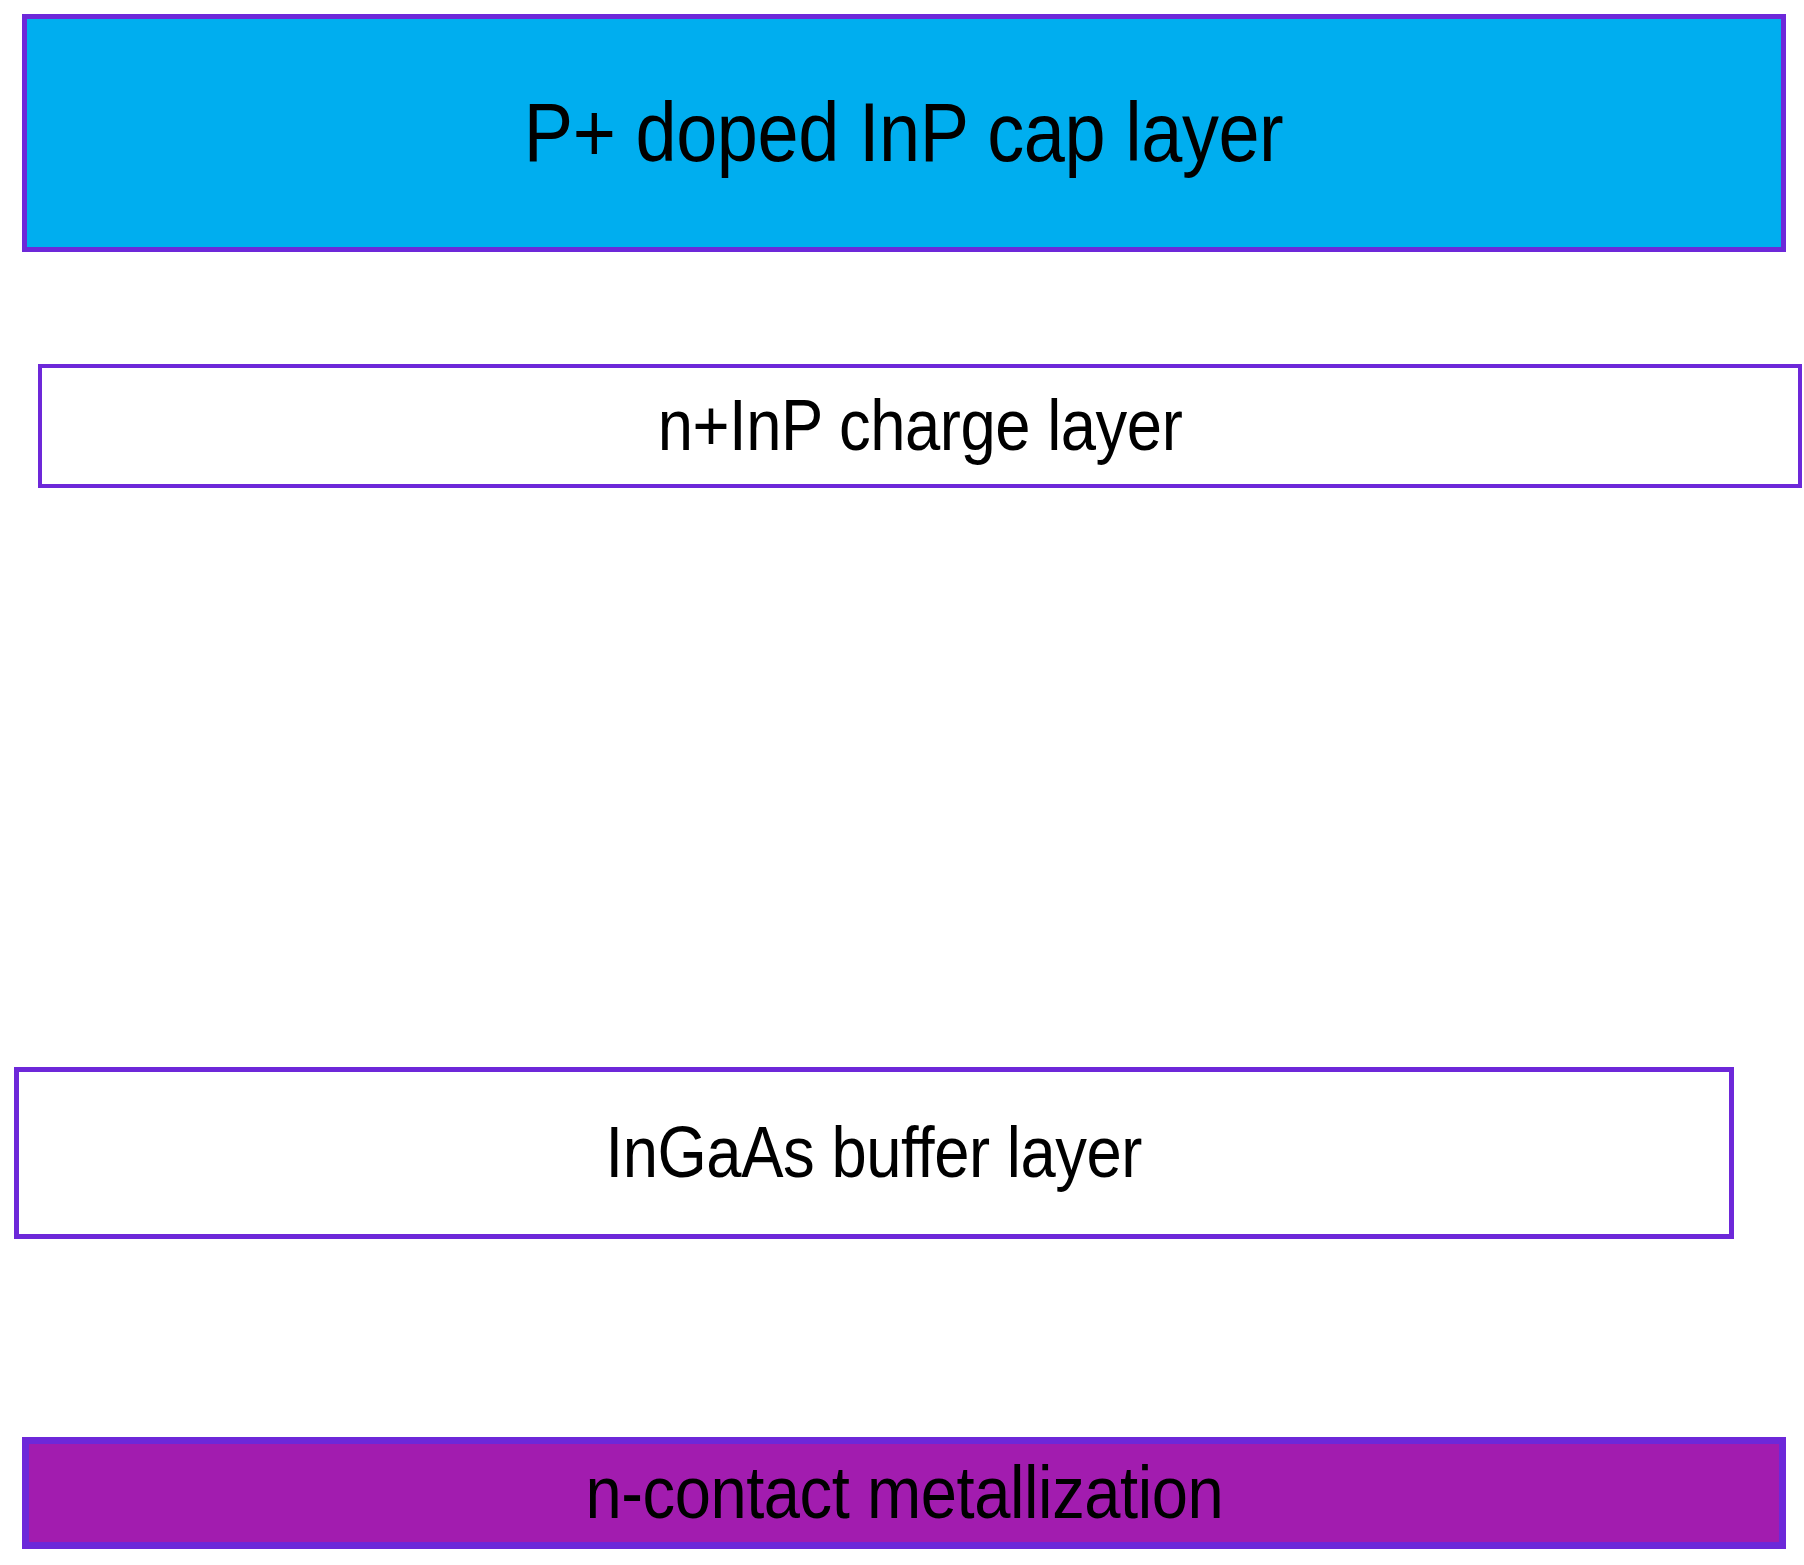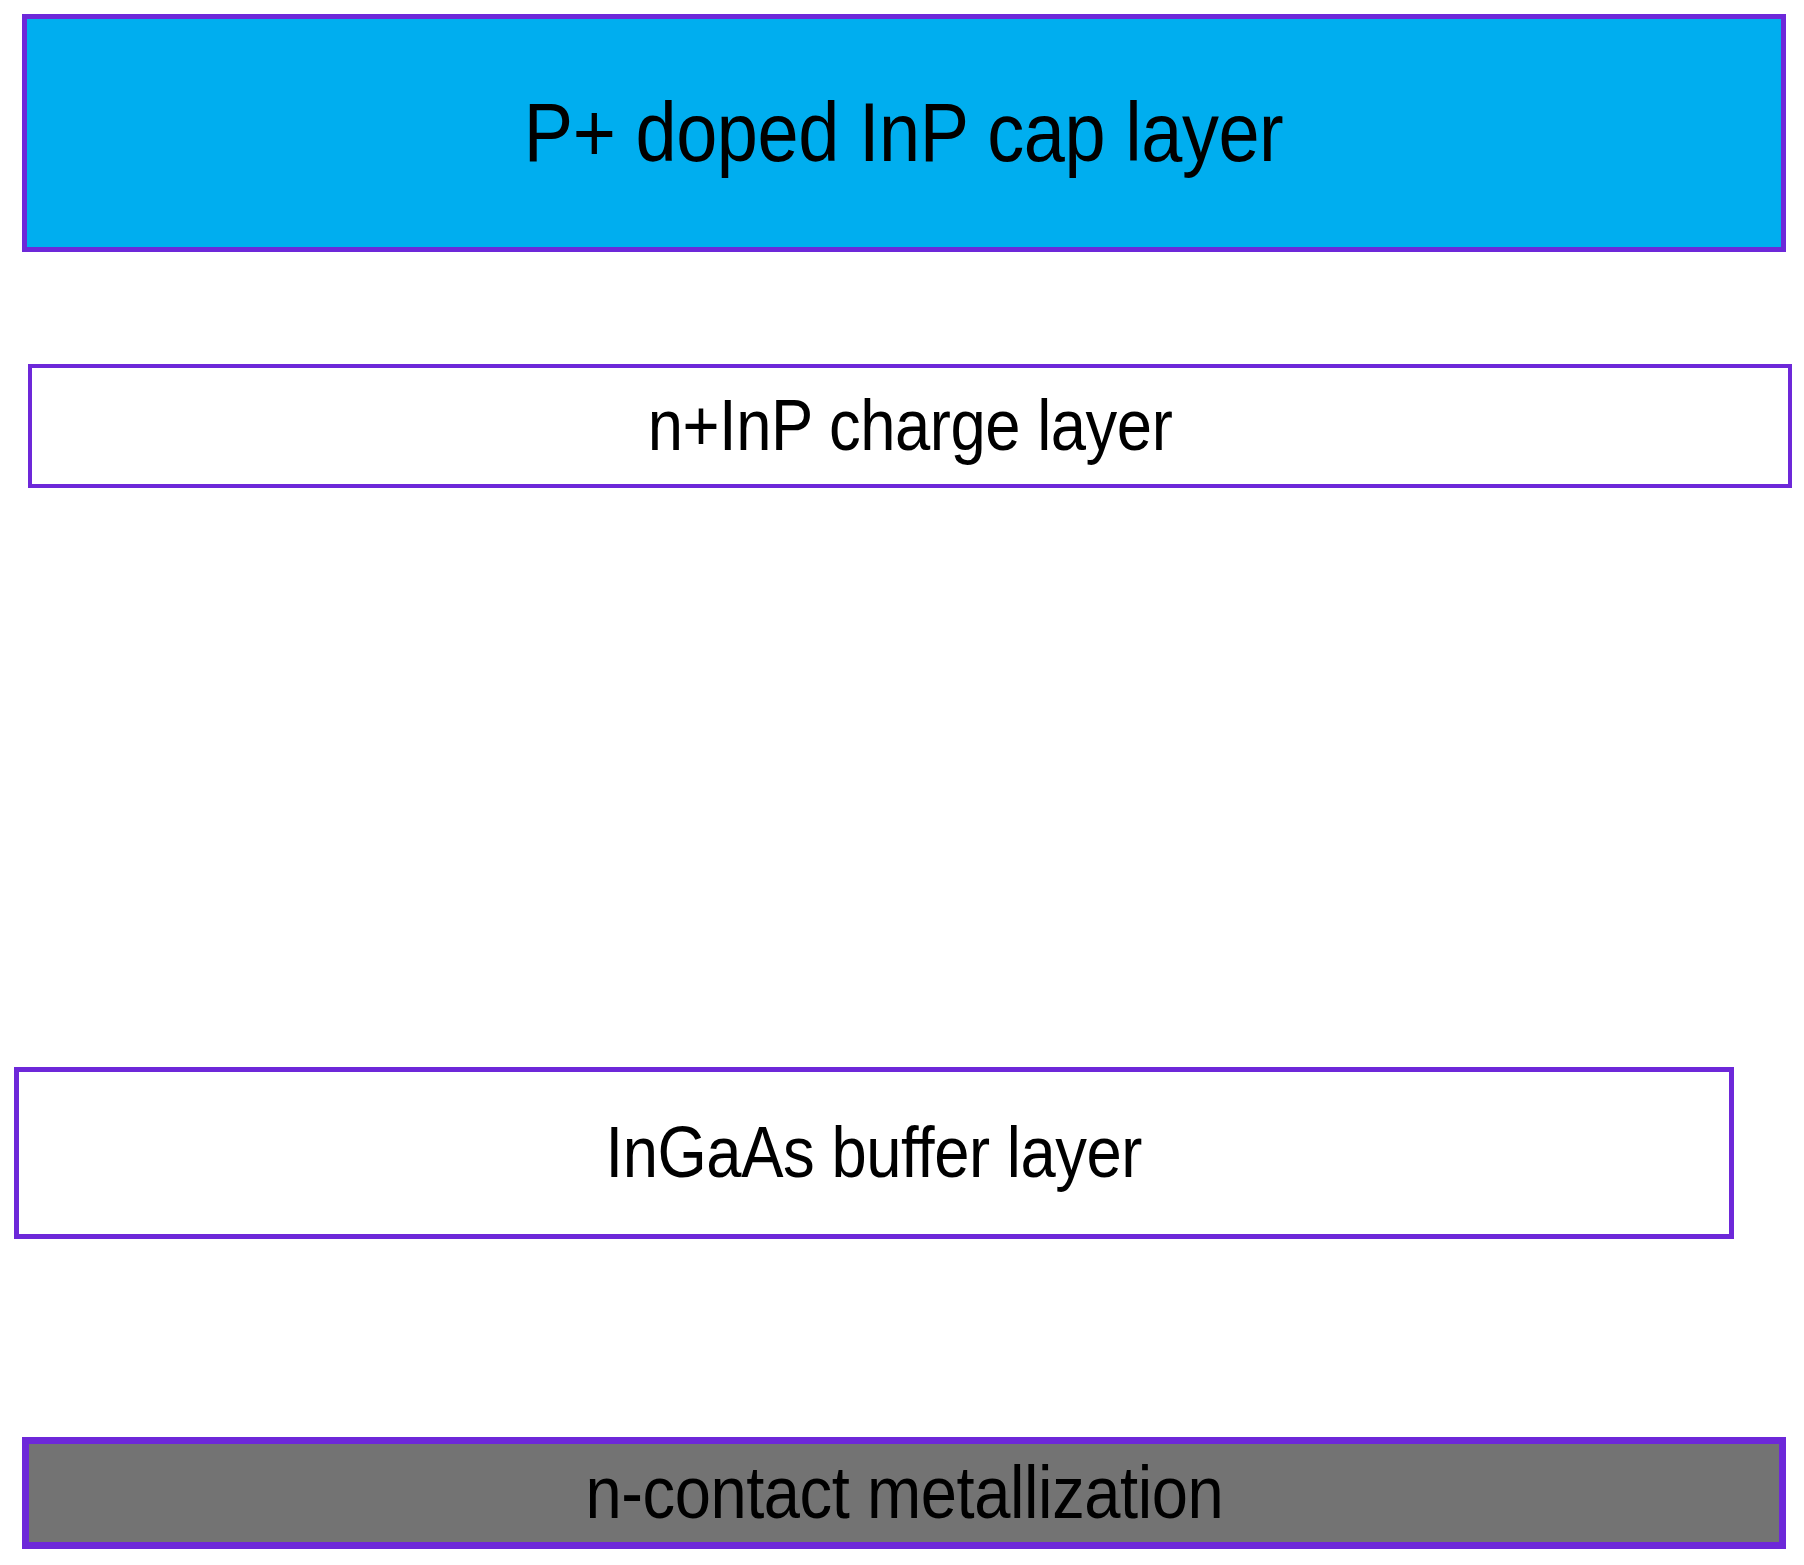--- a/index.html
+++ b/index.html
@@ -67,21 +67,21 @@
     background: #FD0100;
     border-width: 9px;
   }
   #layer-multiplication .layer-label {
     font-size: 74px;
     color: #ffffff;
   }
   #layer-multiplication .em-bold { font-weight: 700; }
 
   #layer-charge {
-    left: 28px;
+    left: 38px;
     top: 364px;
     width: 1764px;
     height: 124px;
     border-width: 4px;
   }
   #layer-charge .layer-label { font-size: 72px; }
 
   #layer-grading {
     left: 14px;
     top: 489px;
@@ -137,21 +137,21 @@
     height: 194px;
     border-width: 5px;
   }
   #layer-substrate .layer-label { font-size: 72px; }
 
   #layer-ncontact {
     left: 22px;
     top: 1437px;
     width: 1764px;
     height: 112px;
-    background: #737373;
+    background: #a21caf;
     border-width: 7px;
   }
   #layer-ncontact .layer-label { font-size: 74px; }
 </style>
 </head>
 <body>
 
 <div id="stack">
 
   <div class="layer" id="layer-cap">

